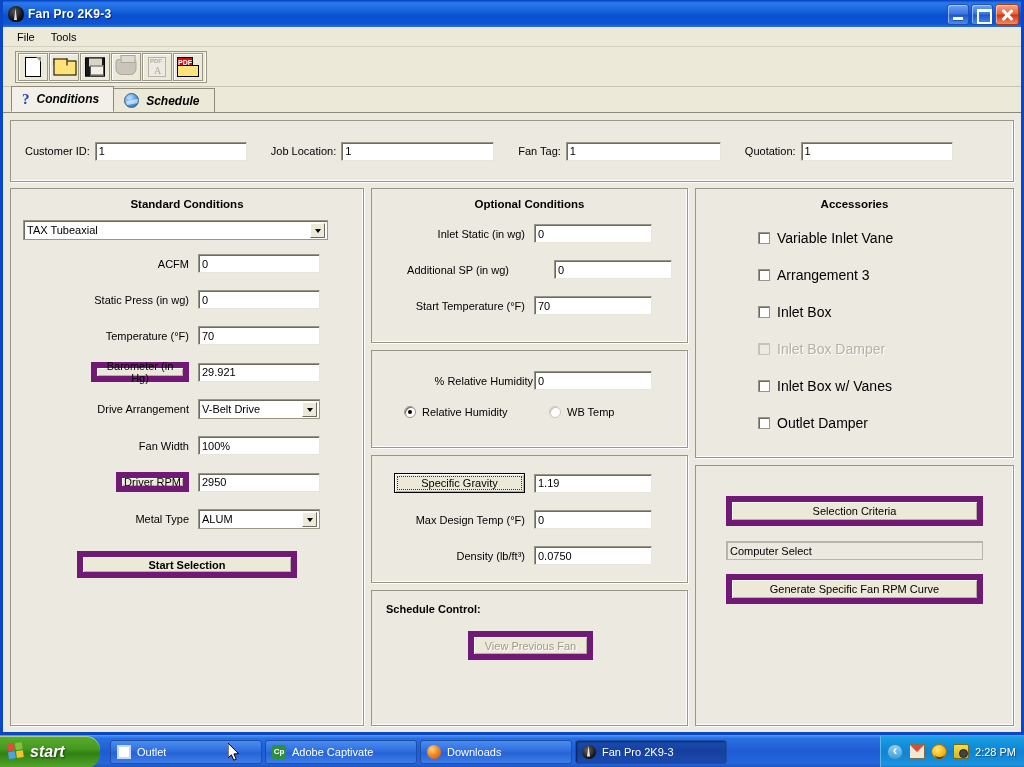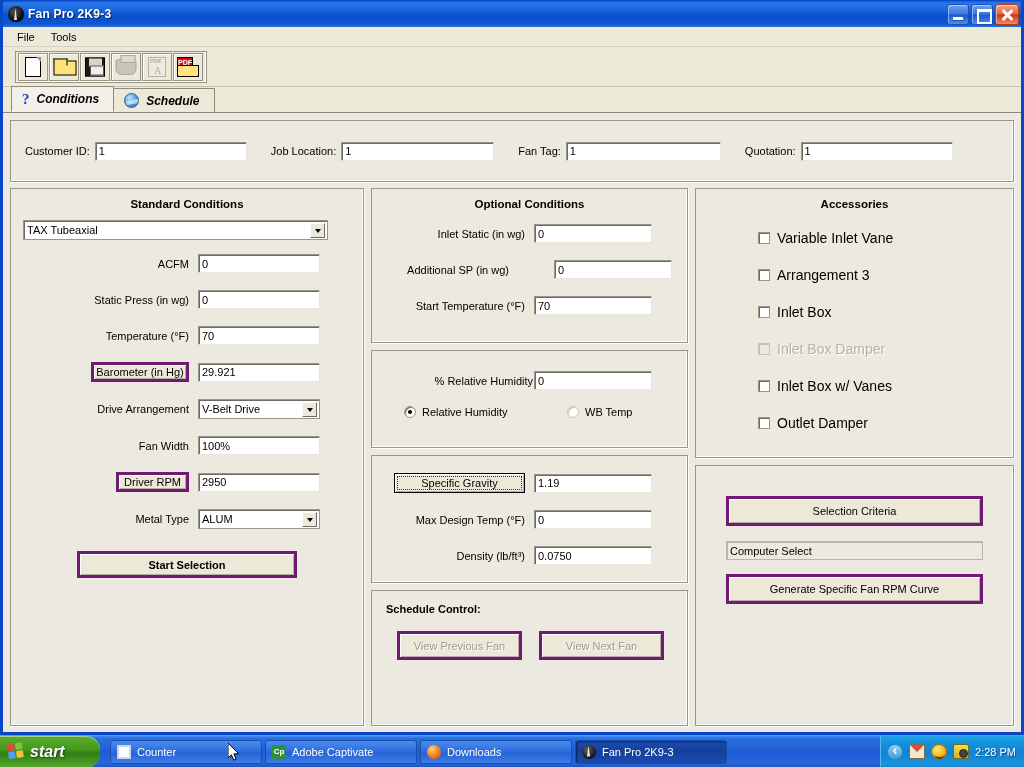--- a/index.html
+++ b/index.html
@@ -190,21 +190,21 @@
     position: absolute; right: 2px; top: 2px; width: 15px; height: 15px;
     background: #ece9d8; border: 1px solid #fff;
     border-right-color:#6d6a5e; border-bottom-color:#6d6a5e;
     display: flex; align-items: center; justify-content: center;
   }
   .cb .arrow::after {
     content:""; border-width: 4px 3.5px 0 3.5px; border-style: solid;
     border-color: #000 transparent transparent transparent;
   }
   .btn {
-    background: #ece9d8; border: 3px solid #701a75;
+    background: #ece9d8; border: 6px solid #701a75;
     box-shadow: inset 1px 1px 0 #fff, inset -1px -1px 0 #b4b0a2;
     font-size: 11px; text-align: center; color: #000;
     display: flex; align-items: center; justify-content: center;
     font-family: "Liberation Sans", sans-serif;
   }
   .btn.disabled { color: #9c9a90; text-shadow: 1px 1px 0 #fff; }
   .btn.focused { border: 1px solid #000; position: relative; }
   .btn.focused::after {
     content:""; position:absolute; left:2px; right:2px; top:2px; bottom:2px;
     border: 1px dotted #333;
@@ -474,21 +474,21 @@
           </div>
         </div>
 
         <div class="groupbox etched" style="height:98px;">
           <div style="padding:20px 15px 0 10px;">
             <div class="row" style="margin-bottom:16px;">
               <div class="lbl-right" style="width:152px;padding-right:1px;">% Relative Humidity</div>
               <input class="tb" style="width: 118px;" value="0">
             </div>
             <div style="display:flex;align-items:center;padding-left:22px;">
-              <div class="radio-row" style="width:163px;">
+              <div class="radio-row" style="width:145px;">
                 <span class="radio checked"></span>
                 <span class="radio-lbl">Relative Humidity</span>
               </div>
               <div class="radio-row">
                 <span class="radio off"></span>
                 <span class="radio-lbl">WB Temp</span>
               </div>
             </div>
           </div>
         </div>
@@ -510,21 +510,20 @@
               <input class="tb" style="width: 118px;" value="0.0750">
             </div>
           </div>
         </div>
 
         <div class="groupbox etched" style="flex:1 1 auto;">
           <div style="padding:12px 12px 0 14px;">
             <div class="sched-title">Schedule Control:</div>
             <div style="display:flex;gap:17px;margin-top:16px;justify-content:center;">
               <div class="btn disabled" style="width:125px;height:29px;">View Previous Fan</div>
-              <div class="btn disabled" style="width:125px;height:29px;">View Next Fan</div>
             </div>
           </div>
         </div>
       </div>
 
       <div class="col-right">
 
         <div class="groupbox etched" style="height:270px;">
           <div class="gb-title">Accessories</div>
           <div style="padding:18px 0 0 62px;">
@@ -575,21 +574,21 @@
         <i></i>
         <i></i>
         <i></i>
       </span>
     <span class="start-label">start</span>
   </div>
 
   <div class="tasks">
     <div class="task">
       <span class="tico tico-counter"></span>
-      <span class="tl">Counter</span>
+      <span class="tl">Outlet</span>
     </div>
     <div class="task">
       <span class="tico tico-captivate">Cp</span>
       <span class="tl">Adobe Captivate</span>
     </div>
     <div class="task">
       <span class="tico tico-ff"></span>
       <span class="tl">Downloads</span>
     </div>
     <div class="task active">

